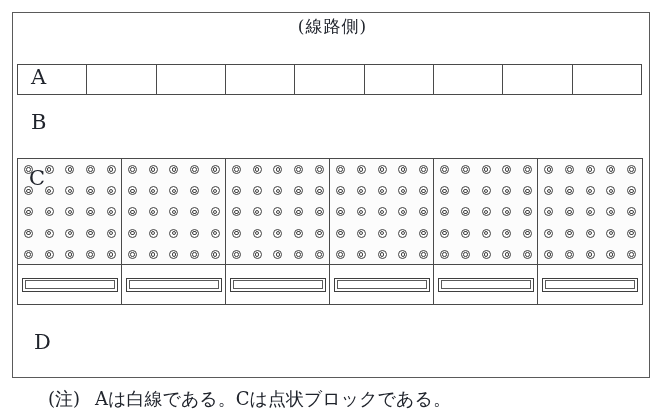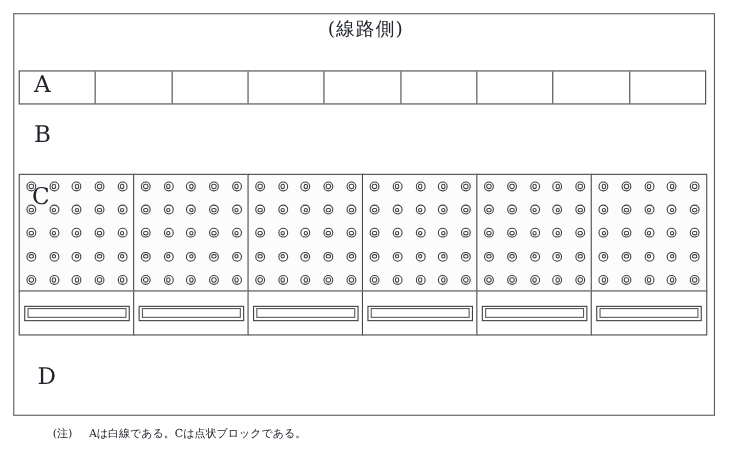--- a/index.html
+++ b/index.html
@@ -56,21 +56,21 @@
   }
   .barcell{flex:1;border:1.5px solid var(--line);box-sizing:border-box;background:#fff;}
   .barcell + .barcell{margin-left:-1.5px;}
   .bar{
     height:14px;margin:12.5px 4px 0 4px;border:1.6px solid #3f3f3f;
     box-sizing:border-box;padding:1.6px;background:#fff;
   }
   .bar-inner{width:100%;height:100%;border:1px solid #5a5a5a;box-sizing:border-box;}
 
   .note{
-    position:absolute;left:48px;top:387px;font-size:10px;white-space:nowrap;
+    position:absolute;left:48px;top:387px;font-size:18px;white-space:nowrap;
   }
   .note-gap{display:inline-block;width:15px;}
 </style>
 </head>
 <body>
 
 <div class="canvas">
 
   <div class="outer"></div>
 

